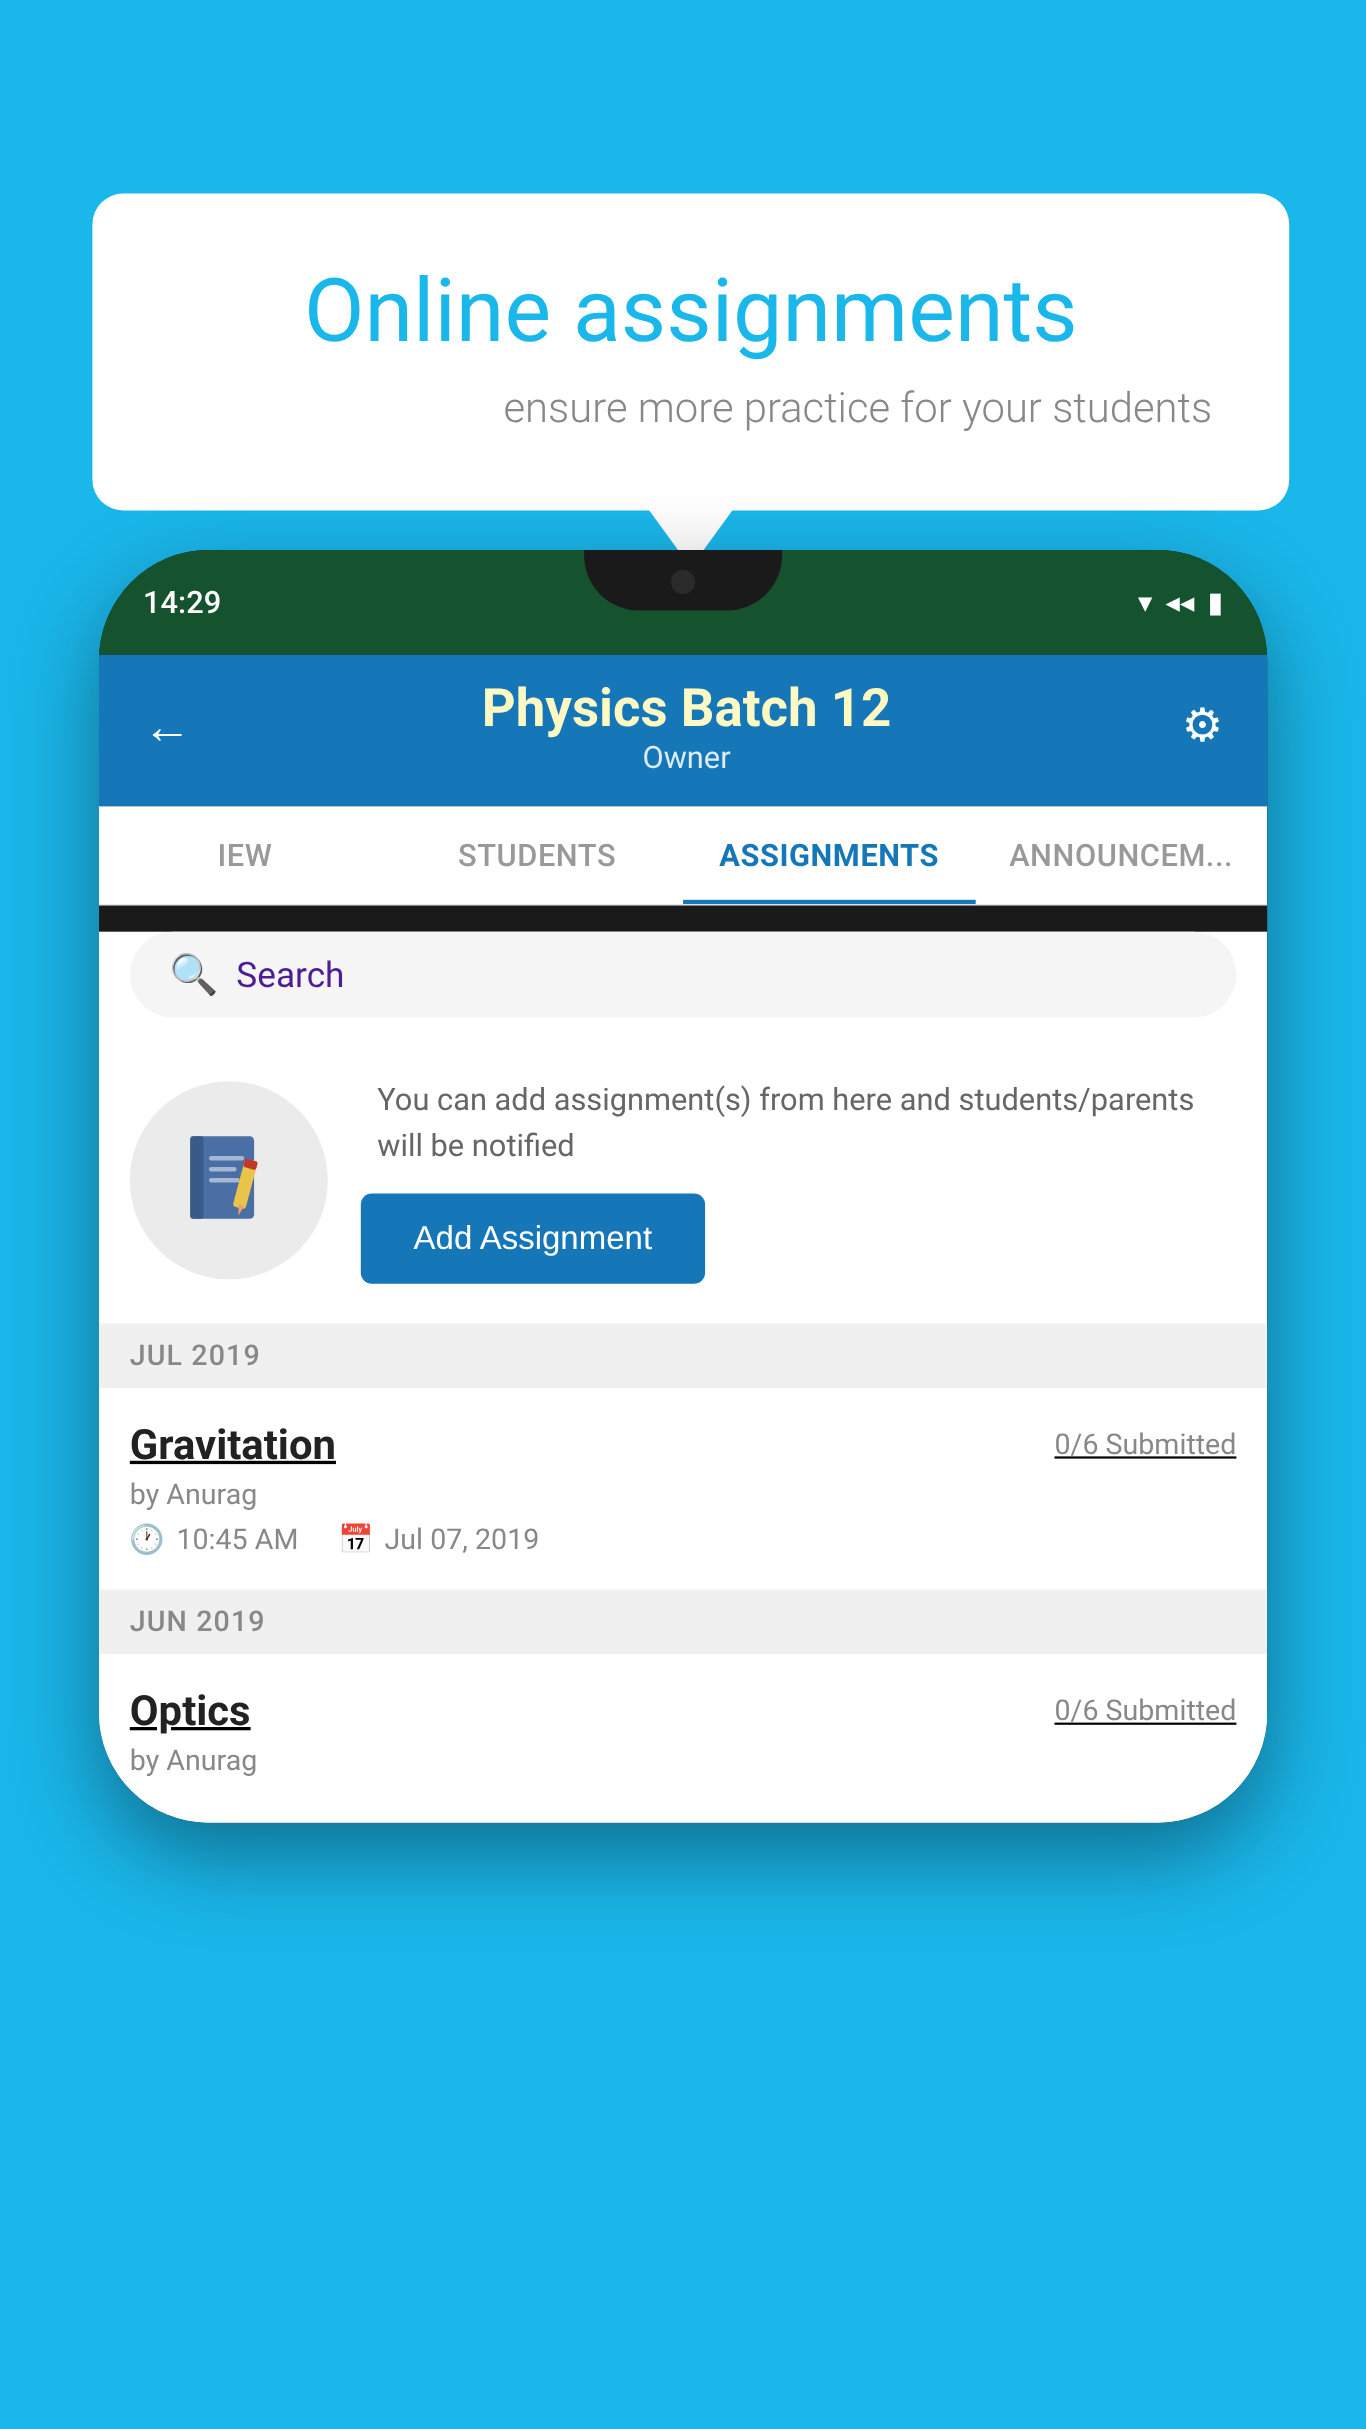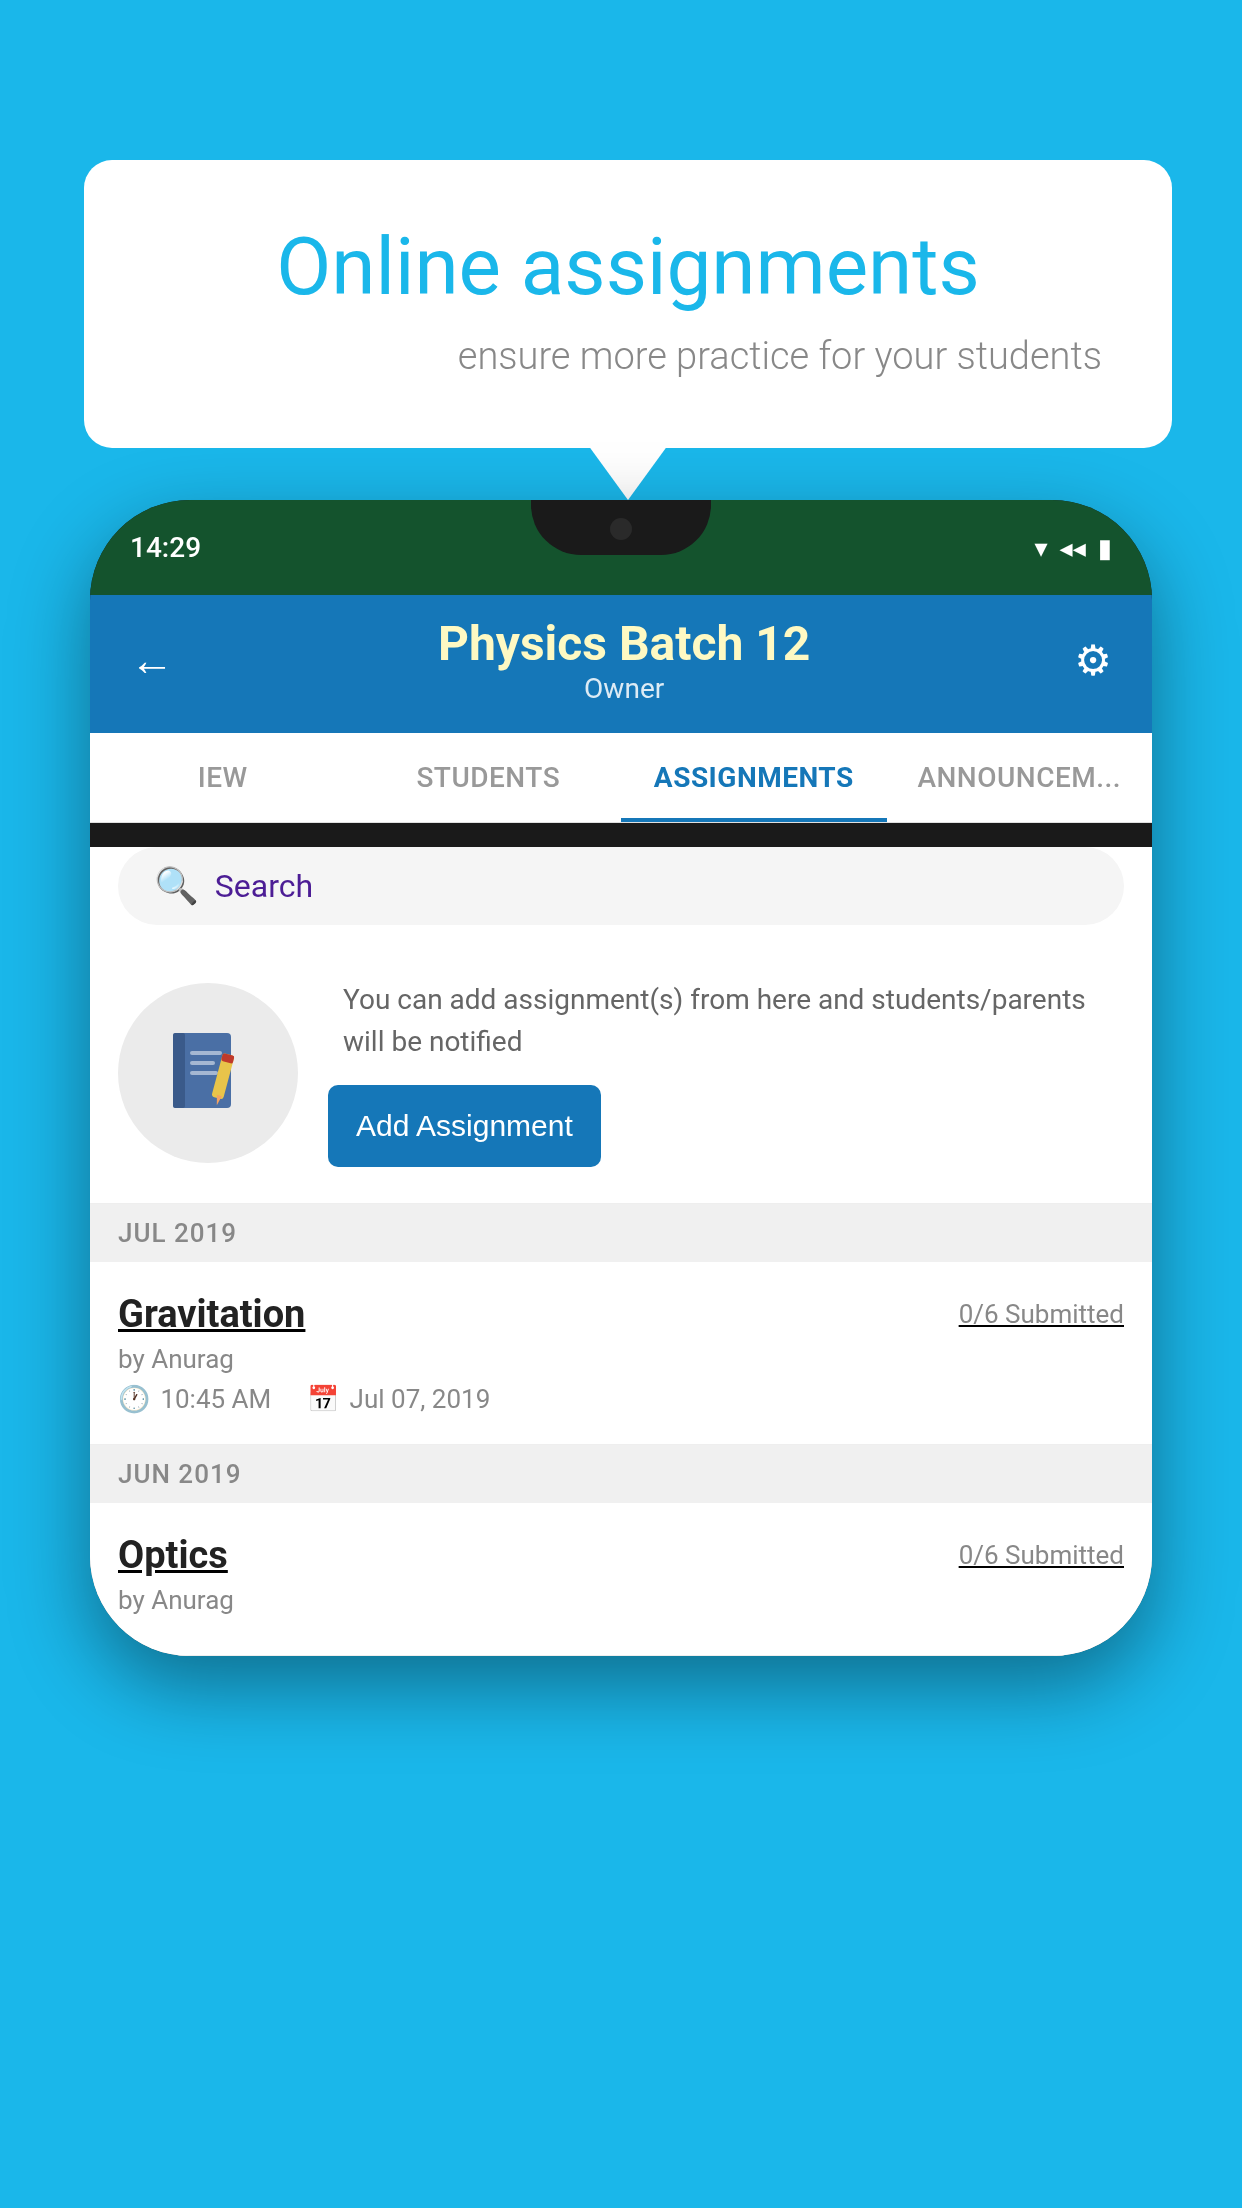--- a/index.html
+++ b/index.html
@@ -9,21 +9,21 @@
       height: 2208px;
       background-color: #1ab7ea;
       font-family: 'Roboto', Arial, sans-serif;
       overflow: hidden;
       position: relative;
     }
 
     
     .speech-bubble-container {
       position: absolute;
-      top: 160px;
+      top: 176px;
       left: 70px;
       right: 70px;
       padding-left: 14px;
     }
 
     .speech-bubble {
       background: white;
       border-radius: 28px;
       padding: 60px 70px 70px 70px;
       position: relative;
@@ -259,21 +259,21 @@
       line-height: 1.5;
       margin-bottom: 22px;
       margin-left: 15px;
     }
 
     .add-assignment-btn {
       background: #1577b8;
       color: white;
       border: none;
       border-radius: 10px;
-      padding: 24px 28px;
+      padding: 24px 48px;
       font-size: 30px;
       font-weight: 500;
       cursor: pointer;
     }
 
     
     .month-separator {
       background: #f0f0f0;
       padding: 14px 28px;
       color: #888;

